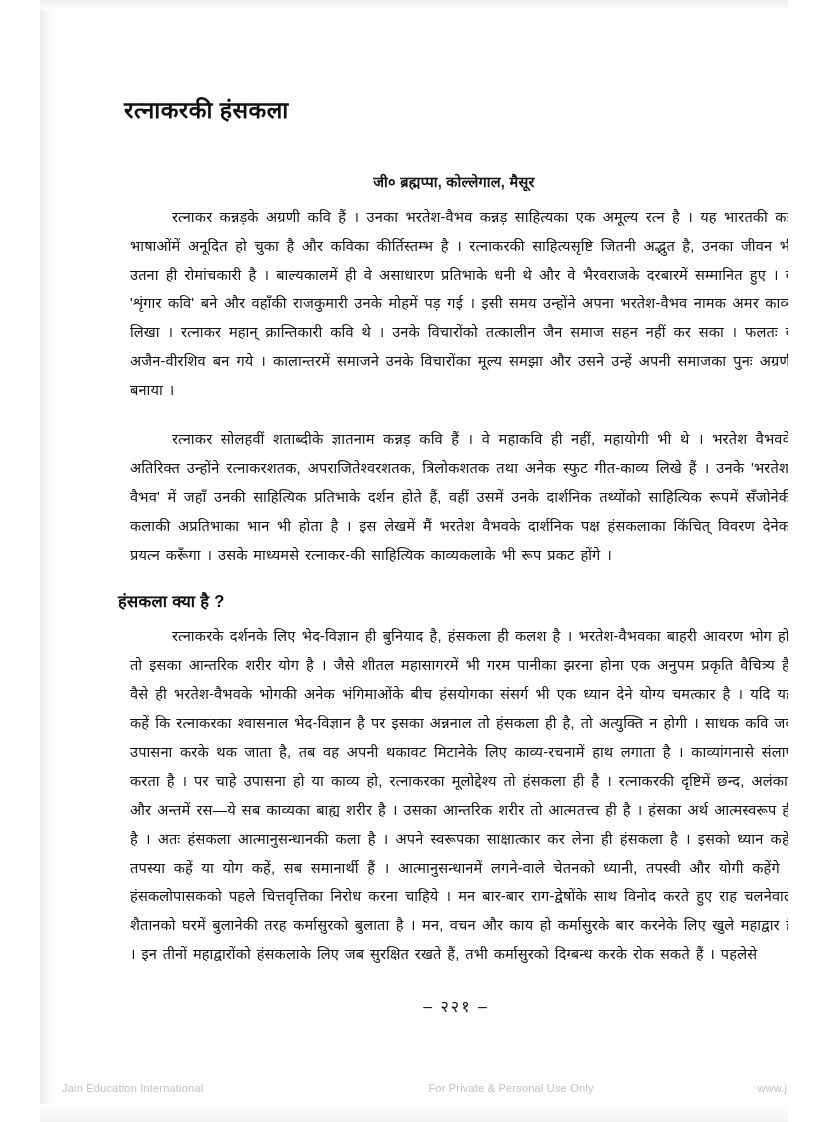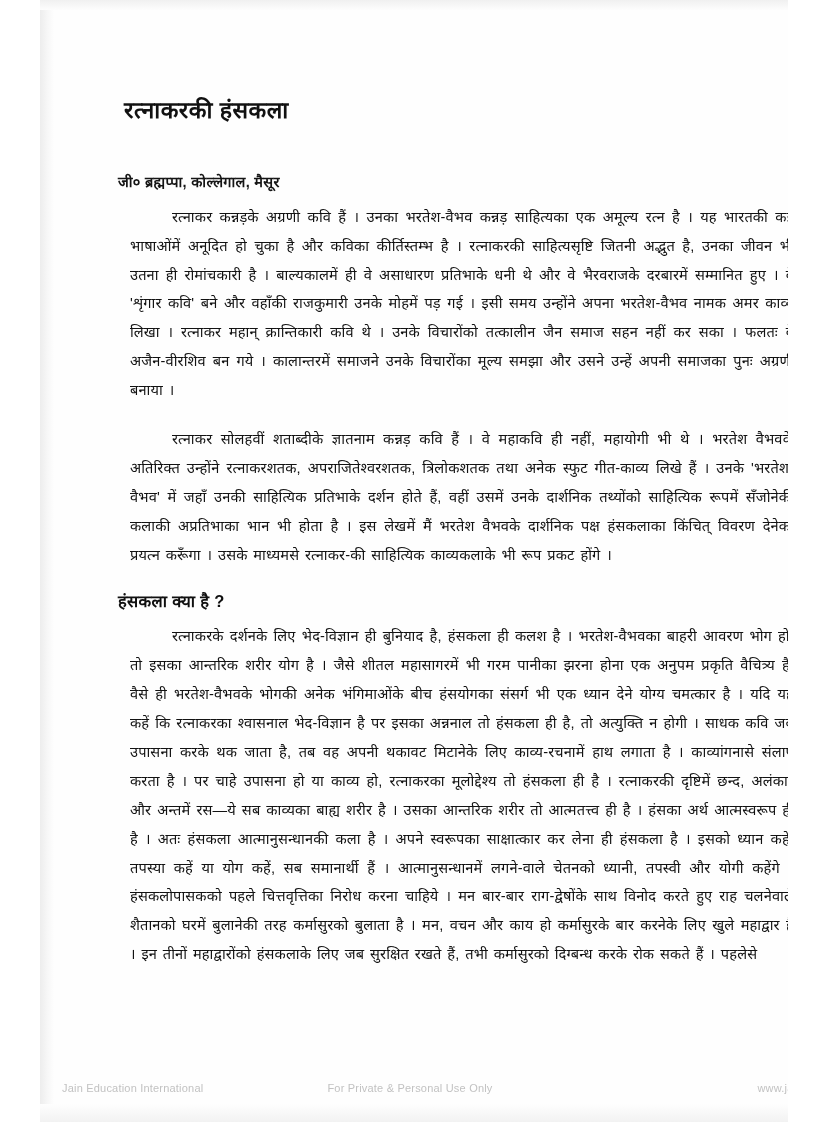--- a/index.html
+++ b/index.html
@@ -57,21 +57,21 @@
     letter-spacing: 0.5px;
     margin: 0 0 46px 6px;
     line-height: 1.25;
   }
 
   .byline {
     font-family: "Liberation Sans", "DejaVu Sans", sans-serif;
     font-size: 14.5px;
     font-weight: bold;
     color: #151515;
-    text-align: left;
+    text-align: center;
     margin: 0 4px 12px 0;
     letter-spacing: 0.3px;
   }
 
   .para {
     font-family: "Liberation Sans", "DejaVu Sans", sans-serif;
     font-size: 14.6px;
     color: #121212;
     line-height: 1.98;
     text-align: justify;
@@ -118,21 +118,21 @@
     letter-spacing: 0.2px;
     margin-top: 23px;
   }
   .footer-left {
     width: 33.3%;
     padding-left: 22px;
     text-align: left;
   }
   .footer-center {
     width: 33.4%;
-    text-align: left;
+    text-align: right;
   }
   .footer-right {
     width: 33.3%;
     padding-right: 9px;
     text-align: right;
   }
 </style>
 </head>
 <body>
 
@@ -149,20 +149,21 @@
     <div class="byline">जी० ब्रह्मप्पा, कोल्लेगाल, मैसूर</div>
 
     <p class="para indent">रत्नाकर कन्नड़के अग्रणी कवि हैं । उनका भरतेश-वैभव कन्नड़ साहित्यका एक अमूल्य रत्न है । यह भारतकी कई भाषाओंमें अनूदित हो चुका है और कविका कीर्तिस्तम्भ है । रत्नाकरकी साहित्यसृष्टि जितनी अद्भुत है, उनका जीवन भी उतना ही रोमांचकारी है । बाल्यकालमें ही वे असाधारण प्रतिभाके धनी थे और वे भैरवराजके दरबारमें सम्मानित हुए । वे 'शृंगार कवि' बने और वहाँकी राजकुमारी उनके मोहमें पड़ गई । इसी समय उन्होंने अपना भरतेश-वैभव नामक अमर काव्य लिखा । रत्नाकर महान् क्रान्तिकारी कवि थे । उनके विचारोंको तत्कालीन जैन समाज सहन नहीं कर सका । फलतः वे अजैन-वीरशिव बन गये । कालान्तरमें समाजने उनके विचारोंका मूल्य समझा और उसने उन्हें अपनी समाजका पुनः अग्रणी बनाया ।</p>
 
     <p class="para indent">रत्नाकर सोलहवीं शताब्दीके ज्ञातनाम कन्नड़ कवि हैं । वे महाकवि ही नहीं, महायोगी भी थे । भरतेश वैभवके अतिरिक्त उन्होंने रत्नाकरशतक, अपराजितेश्वरशतक, त्रिलोकशतक तथा अनेक स्फुट गीत-काव्य लिखे हैं । उनके 'भरतेश-वैभव' में जहाँ उनकी साहित्यिक प्रतिभाके दर्शन होते हैं, वहीं उसमें उनके दार्शनिक तथ्योंको साहित्यिक रूपमें सँजोनेकी कलाकी अप्रतिभाका भान भी होता है । इस लेखमें मैं भरतेश वैभवके दार्शनिक पक्ष हंसकलाका किंचित् विवरण देनेका प्रयत्न करूँगा । उसके माध्यमसे रत्नाकर-की साहित्यिक काव्यकलाके भी रूप प्रकट होंगे ।</p>
 
     <h2 class="section-heading">हंसकला क्या है ?</h2>
 
     <p class="para indent tight">रत्नाकरके दर्शनके लिए भेद-विज्ञान ही बुनियाद है, हंसकला ही कलश है । भरतेश-वैभवका बाहरी आवरण भोग हो, तो इसका आन्तरिक शरीर योग है । जैसे शीतल महासागरमें भी गरम पानीका झरना होना एक अनुपम प्रकृति वैचित्र्य है, वैसे ही भरतेश-वैभवके भोगकी अनेक भंगिमाओंके बीच हंसयोगका संसर्ग भी एक ध्यान देने योग्य चमत्कार है । यदि यह कहें कि रत्नाकरका श्वासनाल भेद-विज्ञान है पर इसका अन्ननाल तो हंसकला ही है, तो अत्युक्ति न होगी । साधक कवि जब उपासना करके थक जाता है, तब वह अपनी थकावट मिटानेके लिए काव्य-रचनामें हाथ लगाता है । काव्यांगनासे संलाप करता है । पर चाहे उपासना हो या काव्य हो, रत्नाकरका मूलोद्देश्य तो हंसकला ही है । रत्नाकरकी दृष्टिमें छन्द, अलंकार और अन्तमें रस—ये सब काव्यका बाह्य शरीर है । उसका आन्तरिक शरीर तो आत्मतत्त्व ही है । हंसका अर्थ आत्मस्वरूप ही है । अतः हंसकला आत्मानुसन्धानकी कला है । अपने स्वरूपका साक्षात्कार कर लेना ही हंसकला है । इसको ध्यान कहें, तपस्या कहें या योग कहें, सब समानार्थी हैं । आत्मानुसन्धानमें लगने-वाले चेतनको ध्यानी, तपस्वी और योगी कहेंगे । हंसकलोपासकको पहले चित्तवृत्तिका निरोध करना चाहिये । मन बार-बार राग-द्वेषोंके साथ विनोद करते हुए राह चलनेवाले शैतानको घरमें बुलानेकी तरह कर्मासुरको बुलाता है । मन, वचन और काय हो कर्मासुरके बार करनेके लिए खुले महाद्वार हैं । इन तीनों महाद्वारोंको हंसकलाके लिए जब सुरक्षित रखते हैं, तभी कर्मासुरको दिग्बन्ध करके रोक सकते हैं । पहलेसे</p>
 
+    <div class="page-number">– २२१ –</div>
 
   </div>
 
   <div class="footer">
     <div class="footer-left">Jain Education International</div>
     <div class="footer-center">For Private &amp; Personal Use Only</div>
     <div class="footer-right">www.jainelibrary.org</div>
   </div>
 
 </div>

